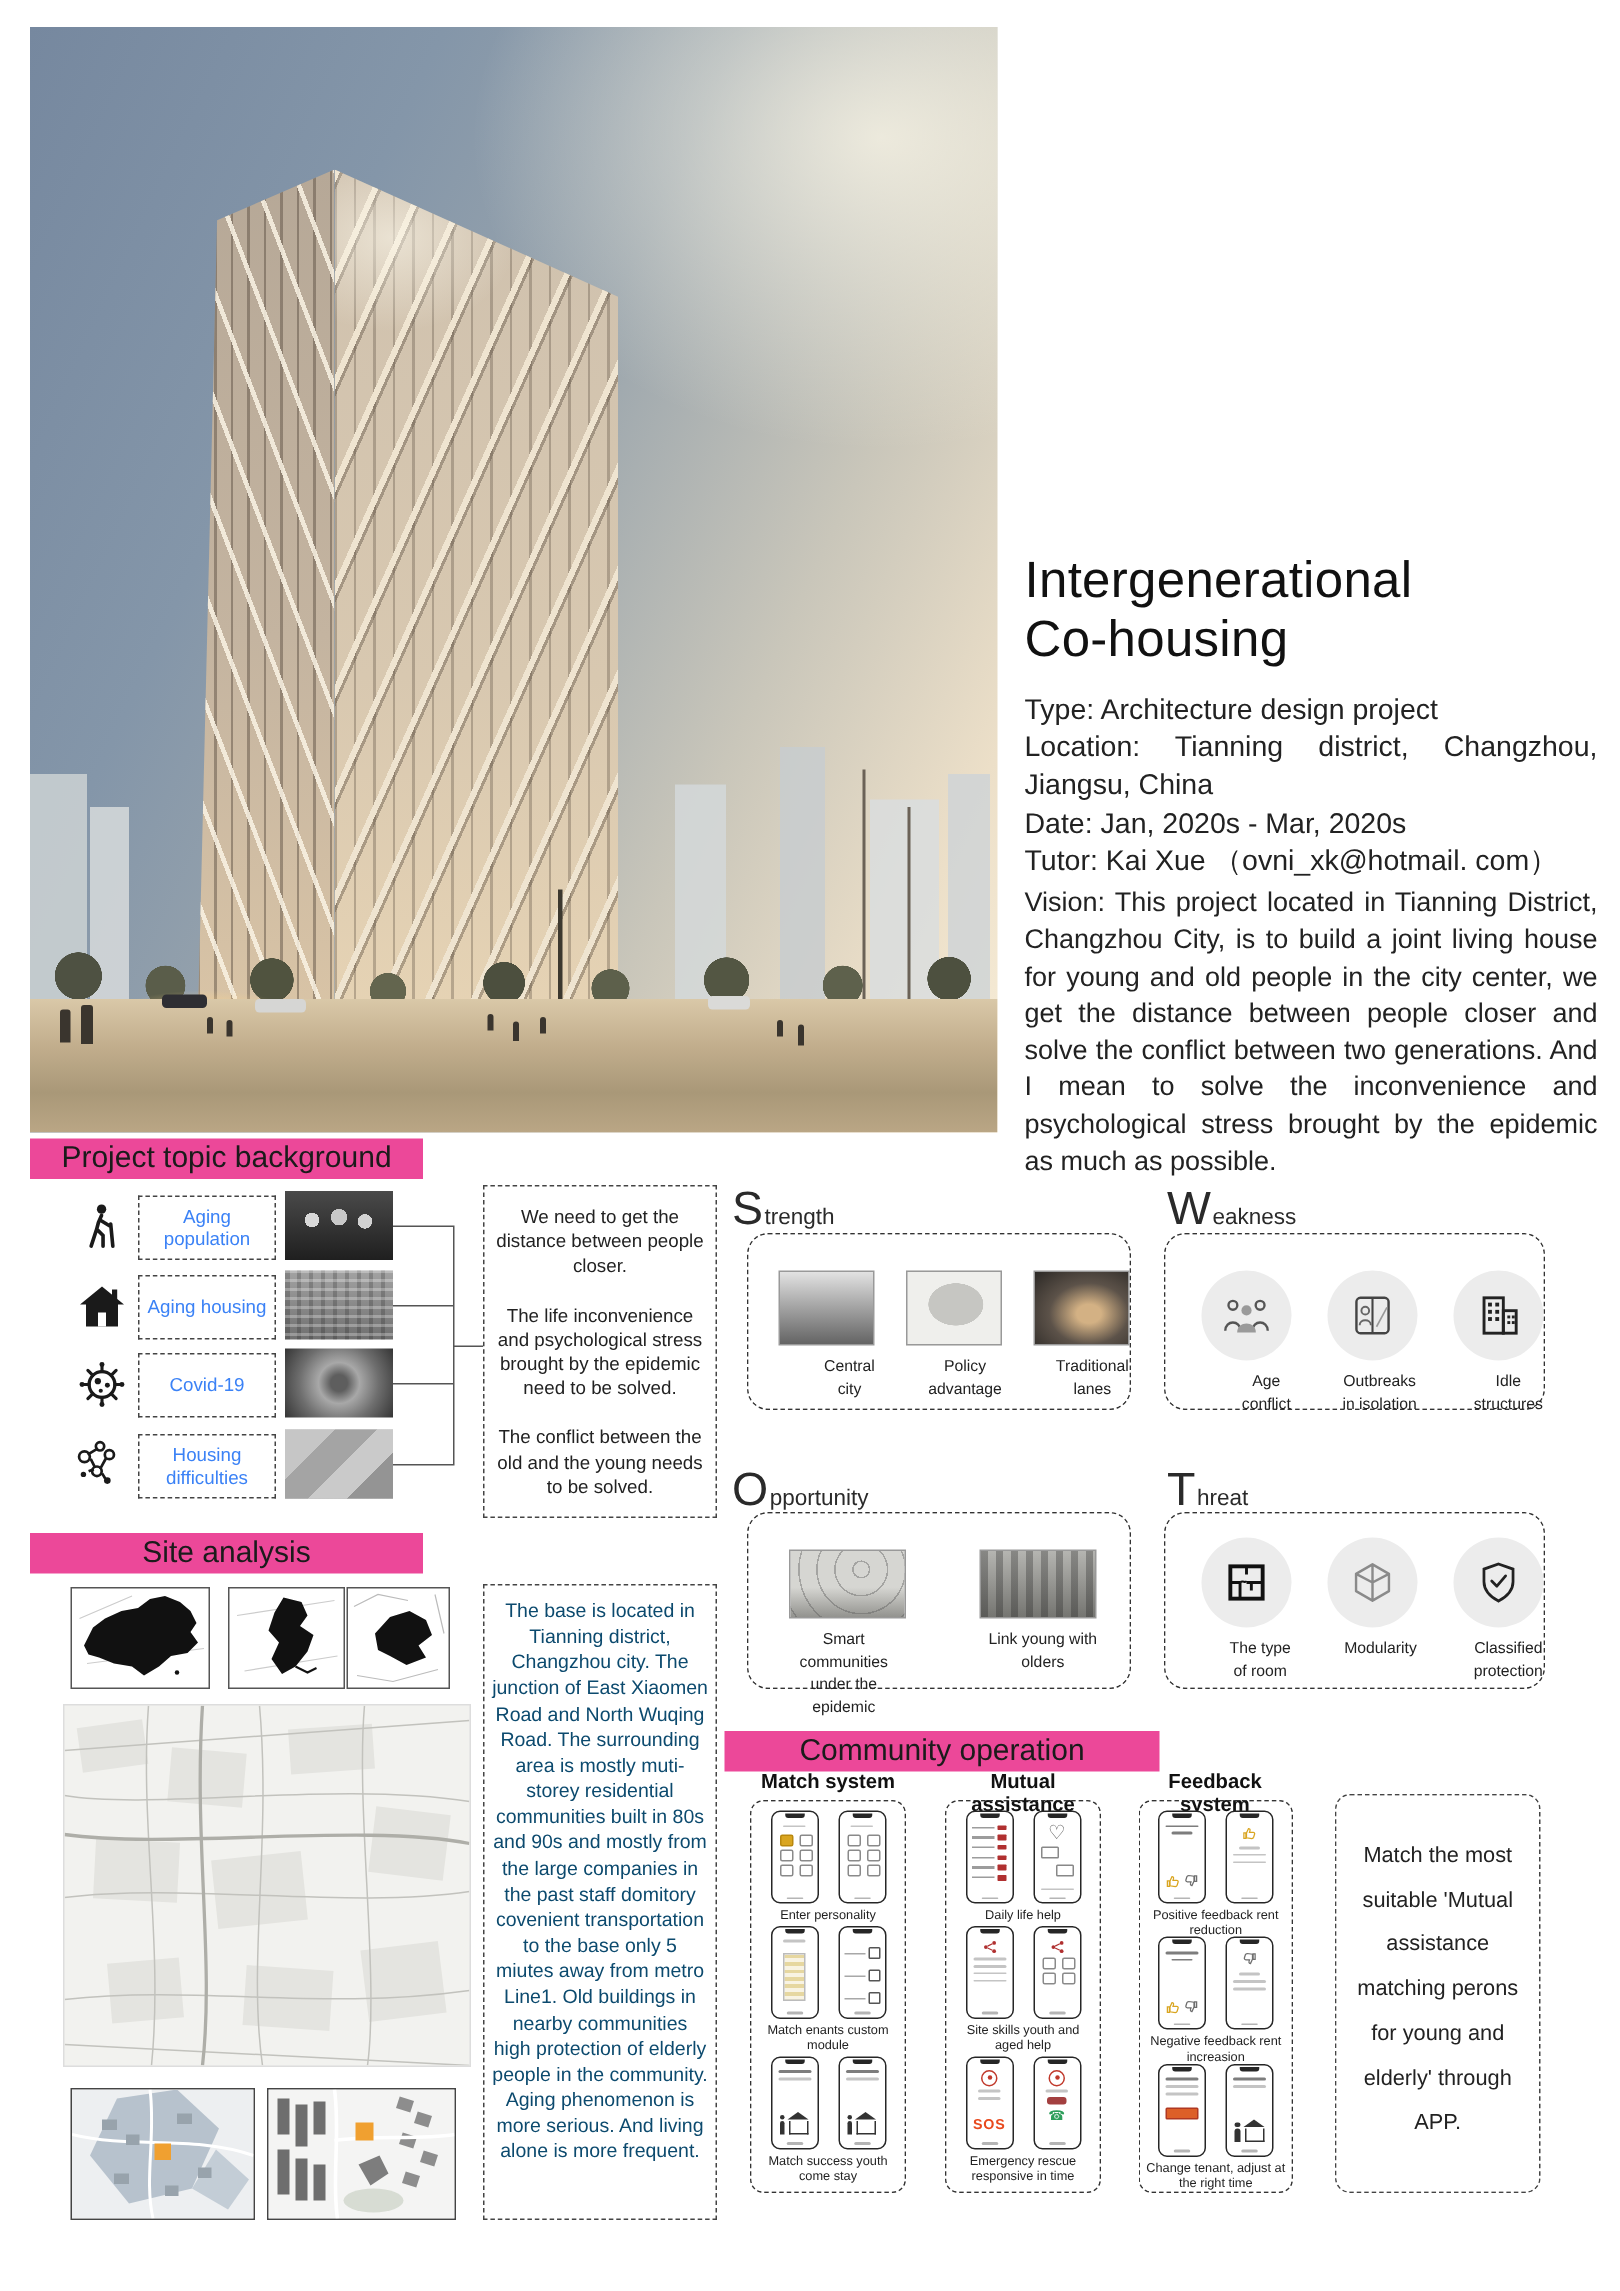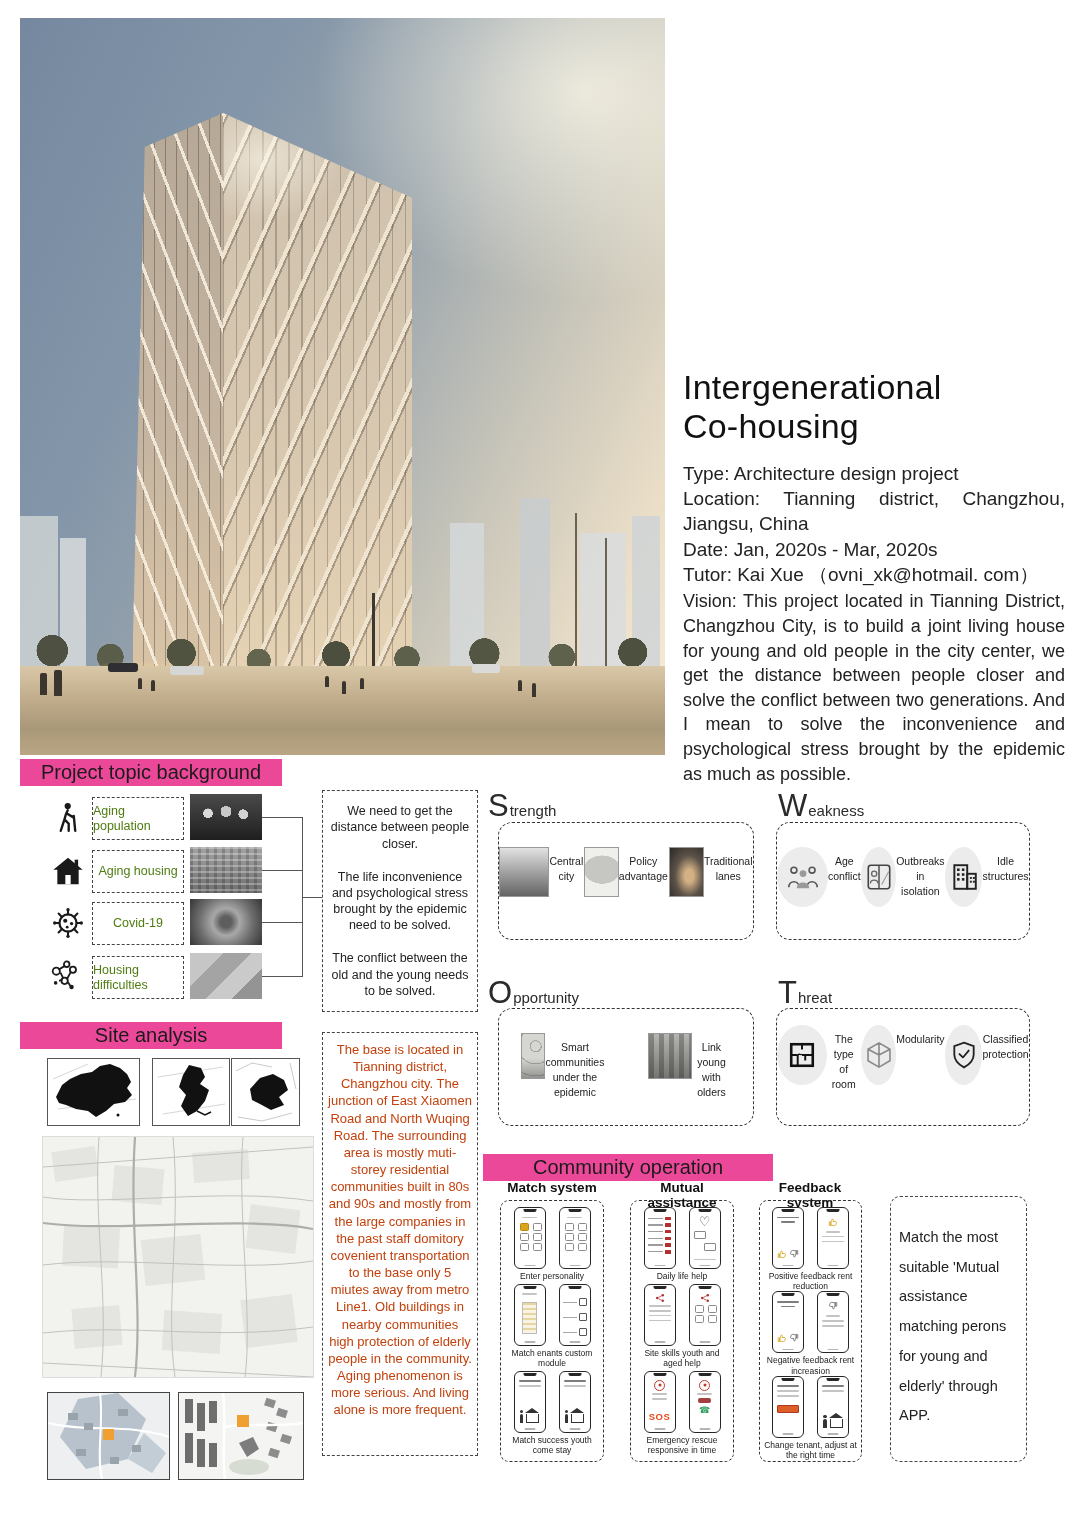--- a/index.html
+++ b/index.html
@@ -52,33 +52,33 @@
   .info{margin-top:14px;font-size:19px;line-height:1.33;color:#222}
   .info div{text-align:justify}
   .vision{margin-top:2px;font-size:18px;line-height:1.37;text-align:justify;color:#222}
 
   
   .section-bar{background:#ec4899;text-align:center;font-size:20px;line-height:27px;height:27px;color:#1b1b1b}
 
   
   .dashed{border:1.5px dashed #444}
   .bg-label{width:90px;height:41px;left:92px;display:flex;align-items:center;justify-content:center;
-    font-size:12.5px;line-height:1.2;color:#4d7c0f;background:#fff}
+    text-align:center;font-size:12.5px;line-height:1.2;color:#3b82f6;background:#fff}
   .bg-photo{width:72px;height:46px;left:190px}
   .conn{background:#555;position:absolute}
   .note-box{left:322px;top:790px;width:156px;height:222px;display:flex;flex-direction:column;
     justify-content:space-between;padding:12px 6px;box-sizing:border-box;text-align:center;
     font-size:12.5px;line-height:1.3;color:#222}
 
   
   .swot-title{font-size:15px;color:#2a2a2a}
   .swot-title b{font-size:31px;font-weight:400;margin-right:1px}
   .swot-box{border:1.5px dashed #333;border-radius:14px;display:flex;justify-content:space-around;
     align-items:flex-start;padding-top:24px;box-sizing:border-box}
-  .swot-item{display:flex;flex-direction:row;align-items:flex-start;width:33%}
+  .swot-item{display:flex;flex-direction:column;align-items:flex-end;width:33%}
   .swot-img{width:62px;height:48px;border:0.5px solid #999}
   .o-img{width:76px;height:44px}
   .circle-ic{width:60px;height:60px;border-radius:50%;background:#ececec;display:flex;align-items:center;justify-content:center}
   .cap{font-size:10.5px;line-height:15px;margin-top:7px;text-align:center;color:#222}
 
   
   .ph-lego{background:radial-gradient(circle 8px at 25% 42%,#d8d8d8 0 60%,transparent 61%),
     radial-gradient(circle 9px at 50% 38%,#c8c8c8 0 60%,transparent 61%),
     radial-gradient(circle 8px at 74% 44%,#d2d2d2 0 60%,transparent 61%),
     linear-gradient(180deg,#4a4a4a,#1f1f1f)}
@@ -92,22 +92,22 @@
   .ph-policy{background:radial-gradient(ellipse 26px 20px at 52% 45%,#c6c6c2 0 70%,transparent 71%),#efefec}
   .ph-lanes{background:radial-gradient(ellipse at 58% 58%,#d3b184 0 16%,#5c5249 52%,#2b2825 100%)}
   .ph-smart{background:repeating-radial-gradient(circle at 62% 28%,transparent 0 5px,rgba(90,90,90,.4) 5px 6px,transparent 6px 12px),
     linear-gradient(180deg,#d6d6d2 0 55%,#93938f 100%)}
   .ph-park{background:linear-gradient(180deg,#d0d0cc 0 44%,#a5a5a0 45% 68%,#84847e 100%)}
   .ph-crowd{background:repeating-linear-gradient(90deg,rgba(30,30,30,.3) 0 5px,transparent 5px 10px),
     linear-gradient(180deg,#b5b5b1,#757571)}
 
   
   .map-frame{border:1px solid #555;background:#fff;overflow:hidden}
-  .site-text{left:322px;top:1032px;width:156px;height:424px;padding:8px 5px;box-sizing:border-box;
-    text-align:center;font-size:13px;line-height:1.32;color:#c2410c}
+  .site-text{left:322px;top:1056px;width:156px;height:424px;padding:8px 5px;box-sizing:border-box;
+    text-align:center;font-size:13px;line-height:1.32;color:#0c4a6e}
 
   
   .col-title{font-size:13.5px;font-weight:bold;text-align:center;color:#111}
   .col-box{border:1.5px dashed #333;border-radius:9px;display:flex;flex-direction:column;
     justify-content:space-between;padding:6px 3px;box-sizing:border-box}
   .pair{display:flex;justify-content:center;gap:13px}
   .group-cap{font-size:8.5px;line-height:1.2;text-align:center;color:#222;margin-top:2px}
   .phone{width:32px;height:62px;border:1.5px solid #262626;border-radius:6px;background:#fff;
     position:relative;box-sizing:border-box;padding:7px 3px 6px;display:flex;flex-direction:column}
   .phone::before{content:"";position:absolute;top:1px;left:50%;transform:translateX(-50%);
@@ -145,21 +145,21 @@
   .btn-strip{height:6px;background:#dd5f28;border:.8px solid #b03822;border-radius:1px;margin:7px 1px 4px}
   .hp-row{display:flex;justify-content:center;align-items:flex-end;gap:3px;margin-top:auto;margin-bottom:3px}
   .mini-house{width:11px;height:8px;border:1.2px solid #333;border-top:none;position:relative}
   .mini-house::before{content:"";position:absolute;left:-2.2px;top:-6px;width:0;
     border-left:7.2px solid transparent;border-right:7.2px solid transparent;border-bottom:5.5px solid #333}
   .mini-person{width:3.5px;height:9px;background:#333;border-radius:2px 2px 0 0;position:relative}
   .mini-person::before{content:"";position:absolute;top:-4px;left:0;width:3.5px;height:3.5px;border-radius:50%;background:#333}
   .handset{color:#2e9e5b;font-size:9px;text-align:center;line-height:10px}
   .mini-car{width:13px;height:5px;background:#a34040;border-radius:2px;margin:2px auto}
   .note-right{left:890px;top:1196px;width:137px;height:266px;border:1.5px dashed #444;border-radius:10px;
-    box-sizing:border-box;padding:26px 8px;font-size:14.5px;line-height:2.05;color:#222}
+    box-sizing:border-box;padding:26px 8px;text-align:center;font-size:14.5px;line-height:2.05;color:#222}
   .bubble{width:10px;height:6px;border:0.9px solid #888;border-radius:1px;margin:2px 1px}
 </style>
 </head>
 <body>
 
 <div class="abs hero">
   <div class="city-block" style="left:0;top:498px;width:38px;height:160px"></div>
   <div class="city-block" style="left:40px;top:520px;width:26px;height:140px;background:#d7dbdc"></div>
   <div class="city-block" style="left:430px;top:505px;width:34px;height:150px;background:#d3d8d9"></div>
   <div class="city-block" style="left:500px;top:480px;width:30px;height:175px;background:#c8cdcf"></div>

